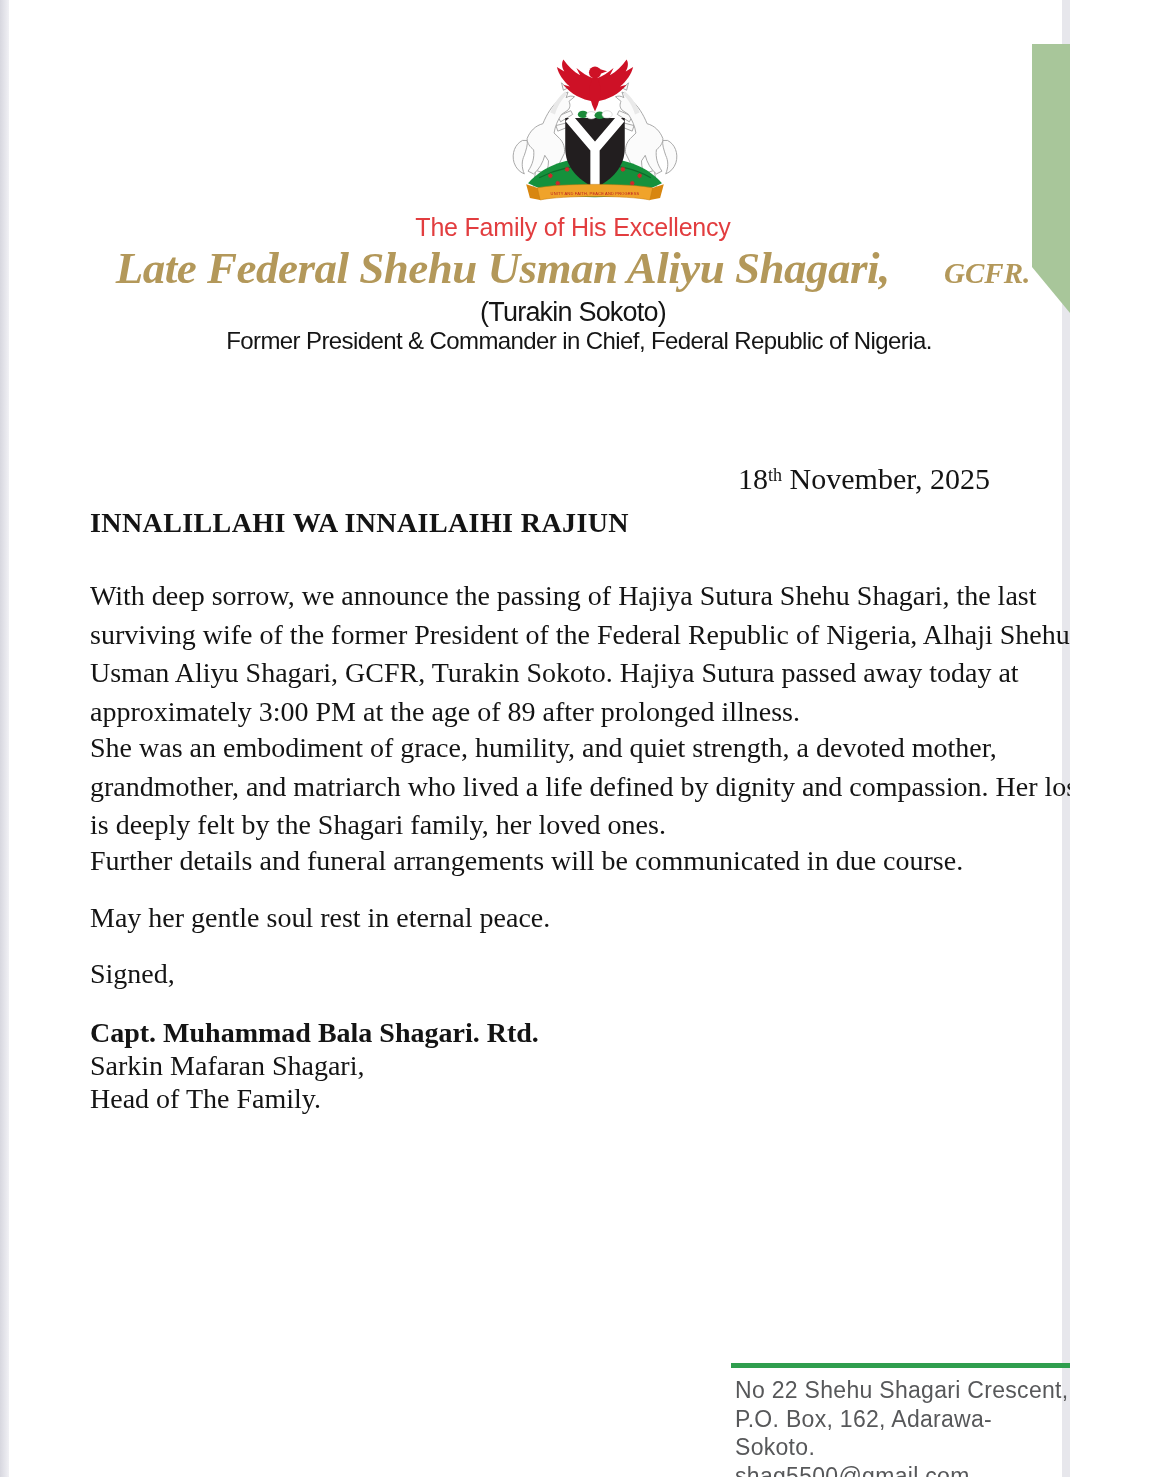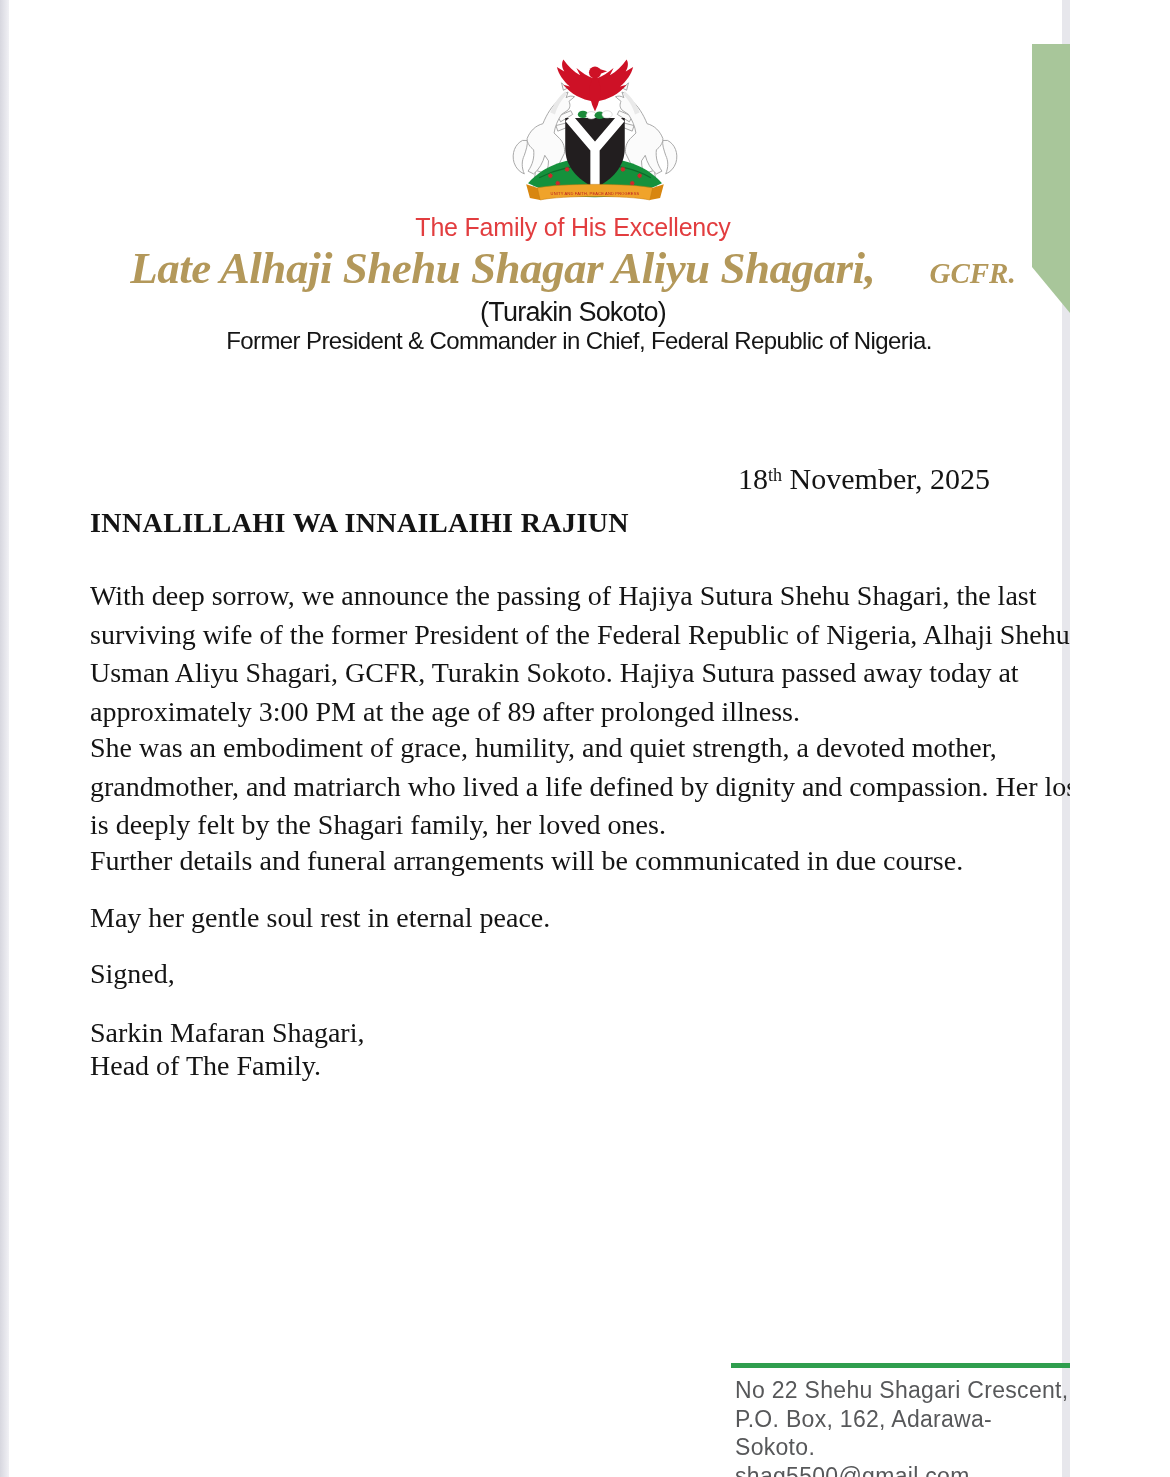--- a/index.html
+++ b/index.html
@@ -108,38 +108,39 @@
     <g>
       <path d="M41,140 L26,135 L30,150 L41,152 Z" fill="#d8860f"></path>
       <path d="M159,140 L174,135 L170,150 L159,152 Z" fill="#d8860f"></path>
       <path d="M38,139 C62,134 138,134 162,139 L159,152 C136,147 64,147 41,152 Z" fill="#f0a32a" stroke="#c77f10" stroke-width="0.6"></path>
       <text x="100" y="147" text-anchor="middle" font-size="4.3" fill="#bb1c22" font-family="Liberation Sans, sans-serif" letter-spacing="0.2">UNITY AND FAITH, PEACE AND PROGRESS</text>
     </g>
   </svg>
 
   <div class="letterhead">
     <div class="org-line">The Family of His Excellency</div>
-    <div class="name-line"><span>Late Alhaji Shehu Shagar Aliyu Shagari,</span><span class="name-suffix"> GCFR.</span></div>
+    <div class="name-line"><span>Late Federal Shehu Usman Aliyu Shagari,</span><span class="name-suffix"> GCFR.</span></div>
     <div class="turakin">(Turakin Sokoto)</div>
     <div class="former">Former President &amp; Commander in Chief, Federal Republic of Nigeria.</div>
   </div>
 
   <div class="date-line"><span>18</span><sup>th</sup><span> November, 2025</span></div>
 
   <div class="heading">INNALILLAHI WA INNAILAIHI RAJIUN</div>
 
   <div class="para p1"><span>With deep sorrow, we announce the passing of Hajiya Sutura Shehu Shagari, the last surviving wife of the former President of the Federal Republic of Nigeria, Alhaji Shehu Usman Aliyu Shagari, GCFR, </span><span class="italic">Turakin Sokoto</span><span>. Hajiya Sutura passed away today at approximately 3:00 PM at the age of 89 after prolonged illness.</span></div>
 
   <div class="para p2">She was an embodiment of grace, humility, and quiet strength, a devoted mother, grandmother, and matriarch who lived a life defined by dignity and compassion. Her loss is deeply felt by the Shagari family, her loved ones.</div>
   <div class="para p3">Further details and funeral arrangements will be communicated in due course.</div>
   <div class="para p4">May her gentle soul rest in eternal peace.</div>
 
   <div class="signed">Signed,</div>
 
   <div class="sigblock">
+    <div class="sig-name">Capt. Muhammad Bala Shagari. Rtd.</div>
     <div><span class="italic">Sarkin Mafaran Shagar</span><span>i,</span></div>
     <div>Head of The Family.</div>
   </div>
 
   <div class="footer-rule"></div>
   <div class="footer">
     <div>No 22 Shehu Shagari Crescent,</div>
     <div>P.O. Box, 162, Adarawa-Sokoto.</div>
     <div>shag5500@gmail.com</div>
     <div>0802 224 1611, 0803 701 5369</div>

